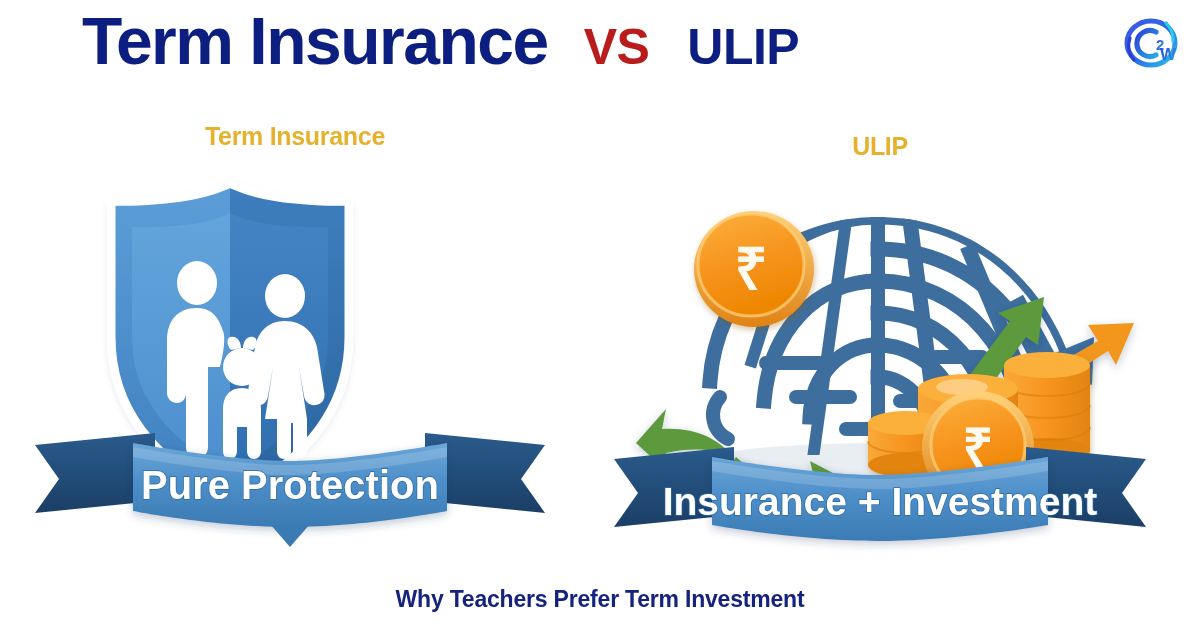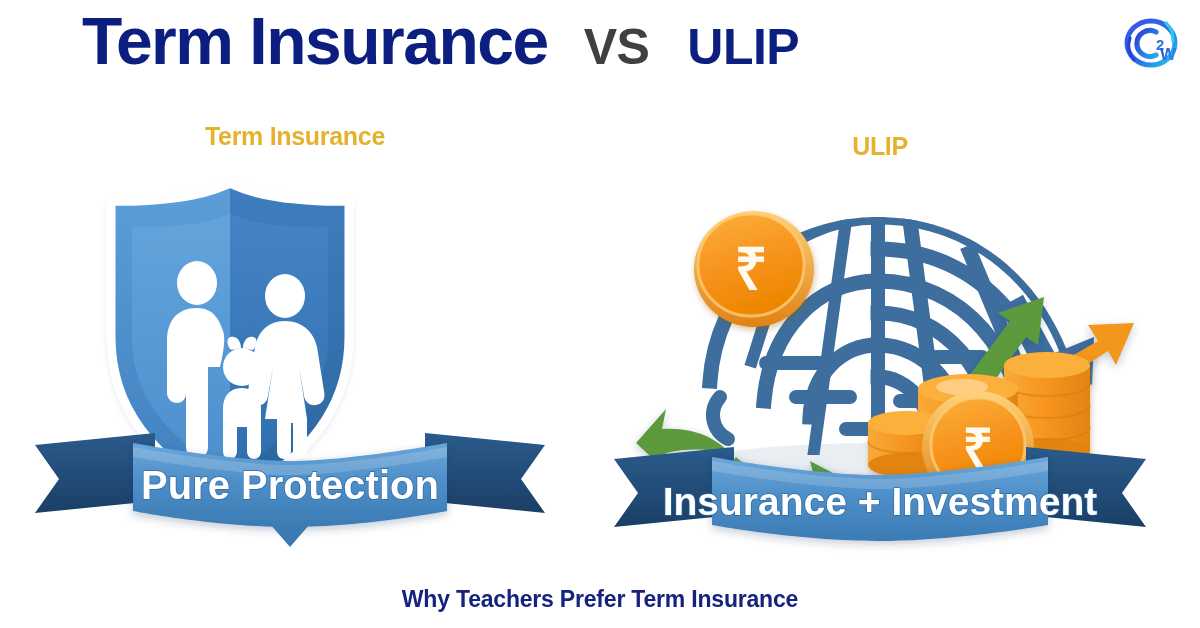--- a/index.html
+++ b/index.html
@@ -43,21 +43,21 @@
   .title-main {
     font-size: 66px;
     font-weight: 800;
     color: #0C1E7F;
     letter-spacing: -1.5px;
     line-height: 1;
   }
   .title-vs {
     font-size: 50px;
     font-weight: 800;
-    color: #404040;
+    color: #b91c1c;
     letter-spacing: -0.5px;
     margin-left: 36px;
     line-height: 1;
   }
   .title-alt {
     font-size: 50px;
     font-weight: 800;
     color: #0C1E7F;
     letter-spacing: -0.5px;
     margin-left: 38px;
@@ -415,15 +415,15 @@
                  L448 360 C448 360 358 376 278 376 C198 376 112 360 112 360 Z" fill="url(#ribBand2)" filter="url(#softShadow2)"></path>
         <path d="M112 296 C112 296 212 314 278 314 C344 314 448 296 448 296
                  L448 306 C448 306 344 324 278 324 C212 324 112 306 112 306 Z" fill="#ffffff" opacity="0.16"></path>
 
         <text x="280" y="350" text-anchor="middle" font-family="'Liberation Sans', sans-serif" font-size="39" font-weight="bold" fill="#ffffff" stroke="#2C6BA4" stroke-width="1.4" paint-order="stroke">Insurance + Investment</text>
       </svg>
       <span class="sr">Insurance + Investment</span>
     </div>
   </div>
 
-  <div class="caption">Why Teachers Prefer Term Insurance</div>
+  <div class="caption">Why Teachers Prefer Term Investment</div>
 
 </div>
 
 </body></html>

